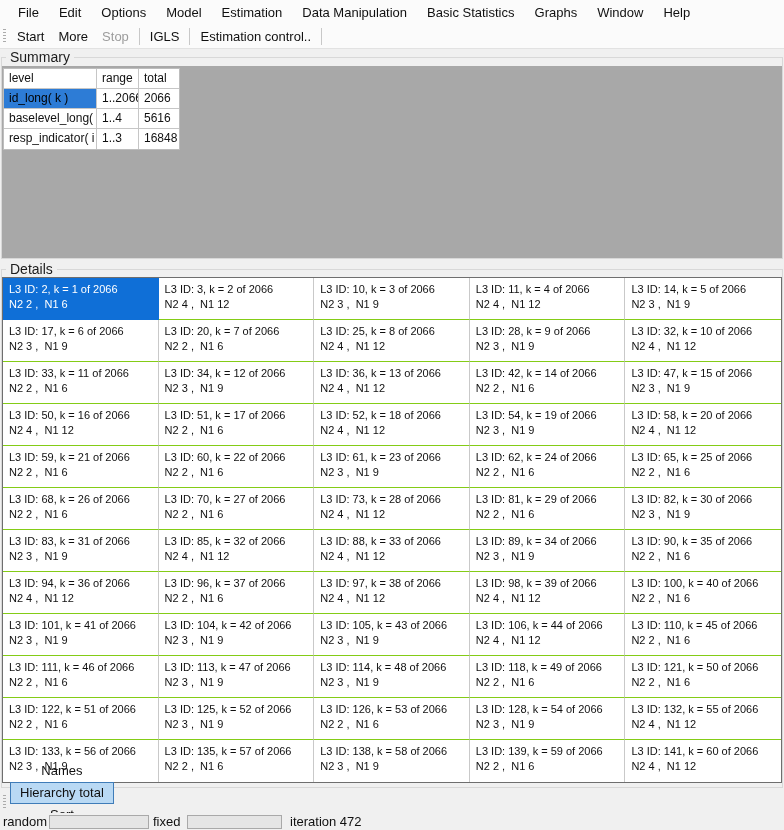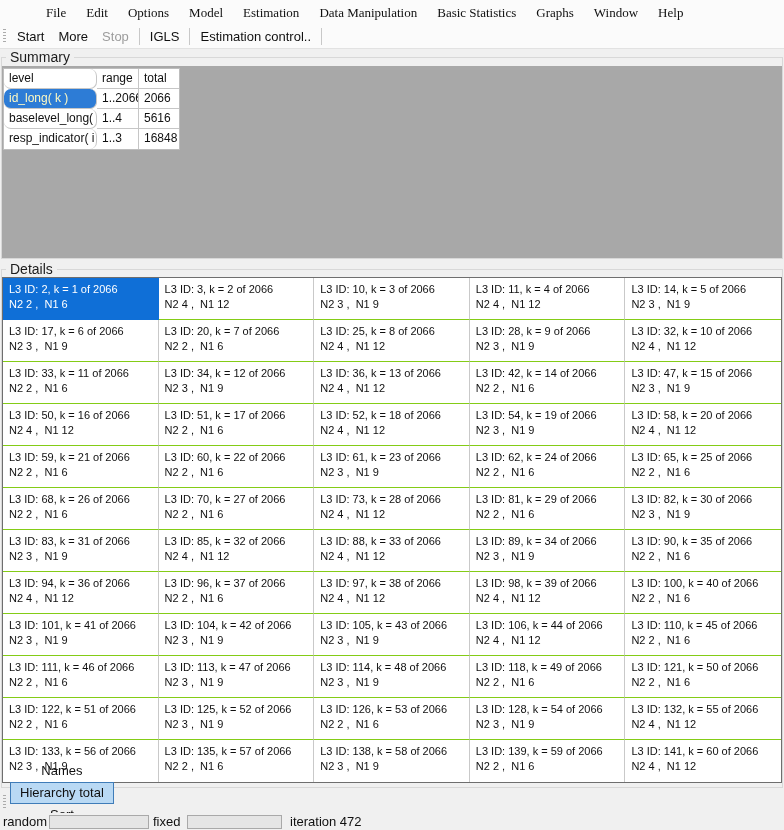--- a/index.html
+++ b/index.html
@@ -10,21 +10,21 @@
     background: #f0f0f0;
     overflow: hidden;
     color: #101010;
   }
   .app { position: absolute; inset: 0; }
 
   
   .menubar {
     position: absolute; left: 0; top: 0; width: 784px; height: 25px;
     background: #fbfbfb; display: flex; align-items: center;
-    padding-left: 36px; font-size: 13px; font-family: Liberation Serif, serif;
+    padding-left: 8px; font-size: 13px;
   }
   .menu-item { padding: 0 10px; line-height: 25px; cursor: default; }
 
   
   .toolbar {
     position: absolute; left: 0; top: 25px; width: 784px; height: 24px;
     background: #fbfbfb; border-bottom: 1px solid #e2e2e2;
     display: flex; align-items: center; font-size: 13px;
   }
   .grip {
@@ -57,22 +57,22 @@
     background: #fff; border: 1px solid #bdbdbd; font-size: 12px;
   }
   .s-row { display: flex; }
   .s-cell {
     height: 20px; line-height: 19px; padding-left: 5px;
     background: #fff; border-right: 1px solid #c6c6c6; border-bottom: 1px solid #c6c6c6;
     white-space: nowrap; overflow: hidden; cursor: default;
   }
   .s-cell:last-child { border-right: none; }
   .s-row:last-child .s-cell { border-bottom: none; }
-  .w0 { width: 93px; border-radius: 7px; } .w1 { width: 42px; } .w2 { width: 40px; }
-  .s-cell.sel { background: var(--sum-sel, #2d7cd6); color: #fef9c3; }
+  .w0 { width: 93px; } .w1 { width: 42px; } .w2 { width: 40px; }
+  .s-cell.sel { background: var(--sum-sel, #2d7cd6); color: #000000; }
 
   
   .details-grid {
     position: absolute; left: 2px; top: 277px; width: 780px; height: 506px;
     display: grid; grid-template-columns: repeat(5, 1fr); grid-auto-rows: 42px;
     background: #fff; border: 1px solid #6e6e6e;
   }
   .cell {
     border-right: 1px solid #c9c9c9; border-bottom: 1px solid #84cc16;
     padding: 4px 3px 0 6px; font-size: 11px; line-height: 15px;

